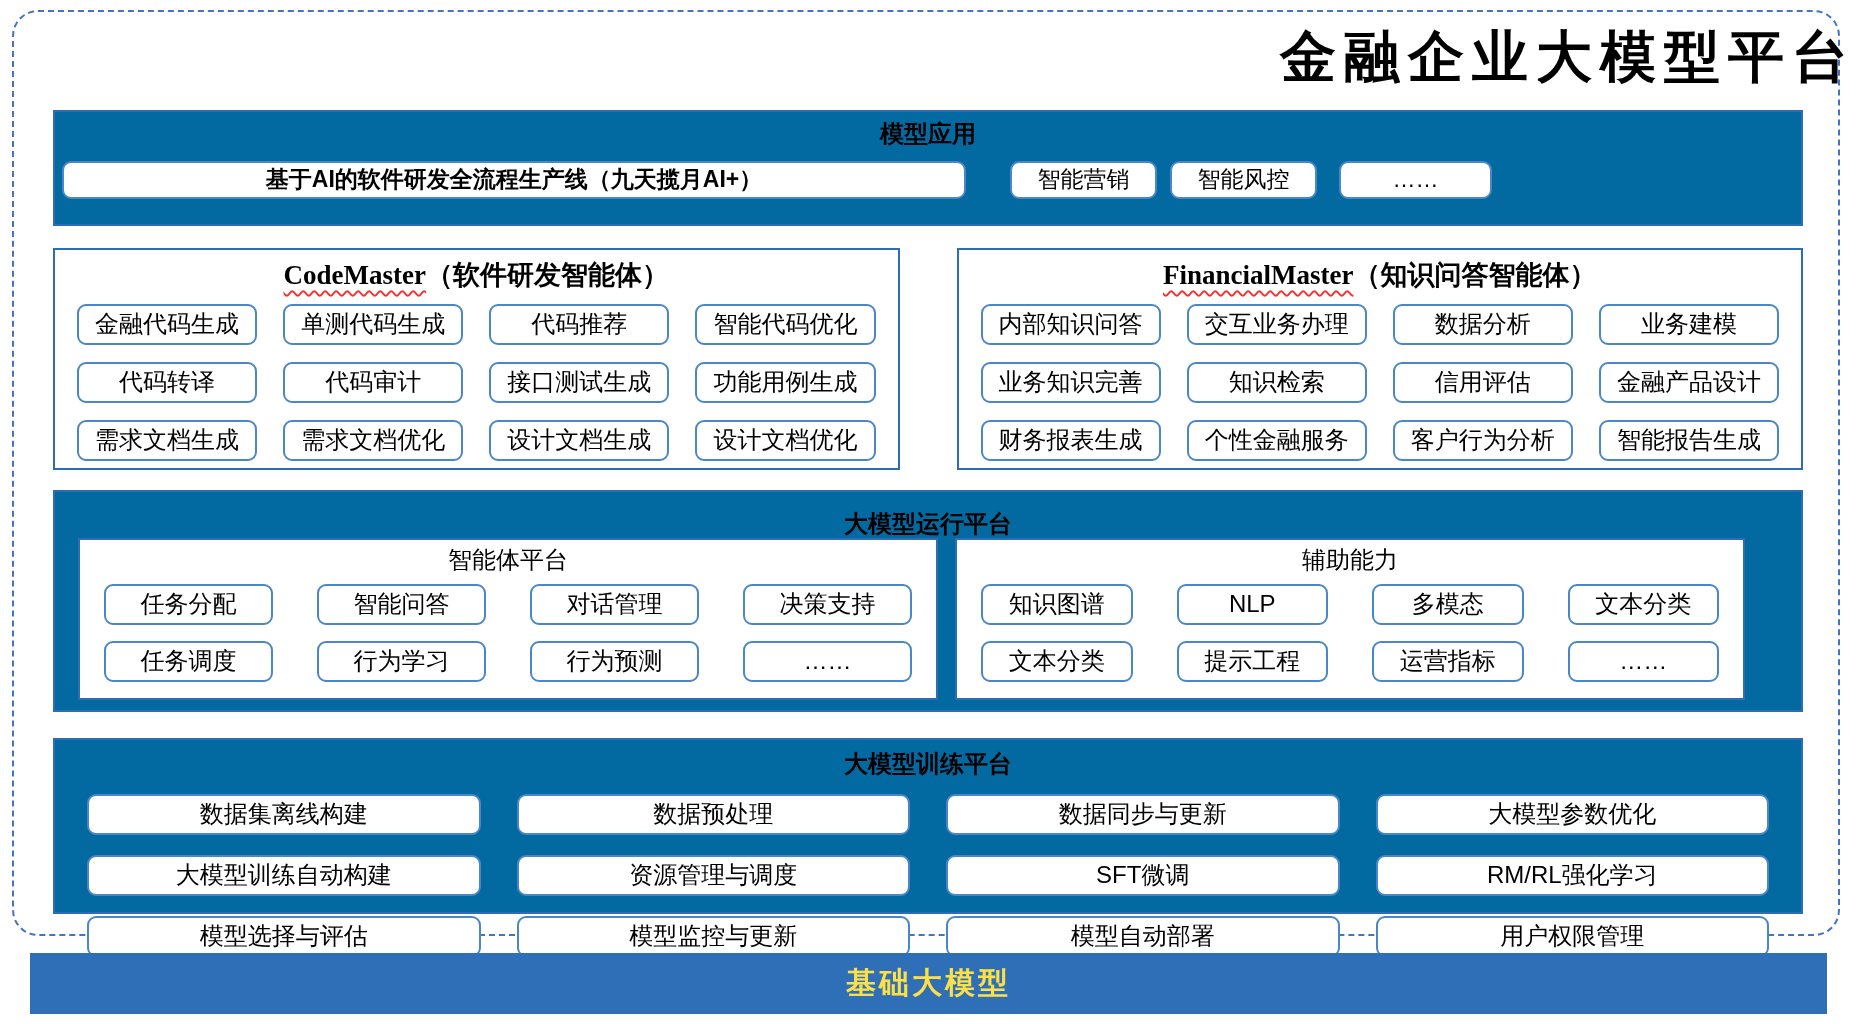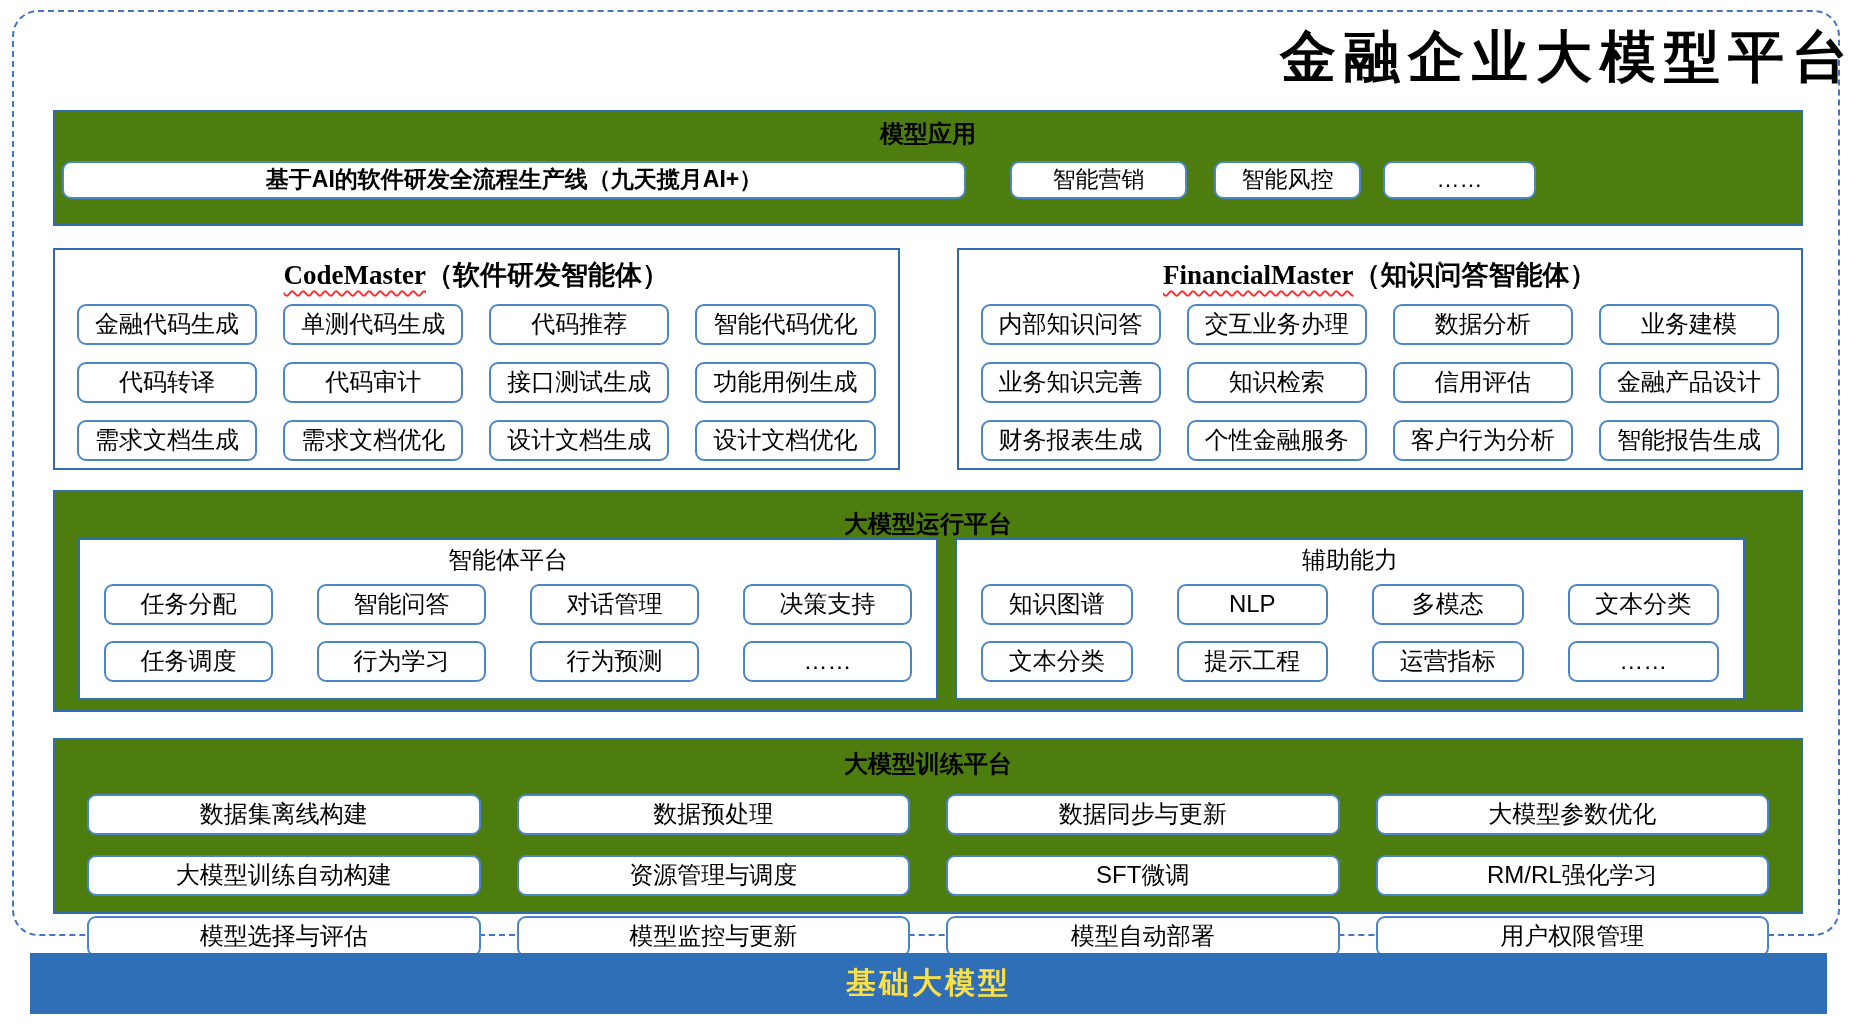--- a/index.html
+++ b/index.html
@@ -18,35 +18,35 @@
   .frame{
     position:absolute;left:12px;top:10px;width:1828px;height:926px;
     border:2px dashed var(--dashed-border);border-radius:26px;
   }
   .title{
     position:absolute;left:0;top:20px;width:100%;margin:0;text-align:right;
     font-family:"Liberation Serif","DejaVu Serif",serif;font-weight:bold;
     font-size:56px;letter-spacing:8px;
   }
   .section{
-    position:absolute;border:2px solid var(--section-border);background:#4d7c0f;
+    position:absolute;border:2px solid var(--section-border);background:#0369a1;
   }
   .sec-header{text-align:center;font-weight:bold;font-size:24px;line-height:1.2;}
   .chip{
     border:2px solid var(--box-border);border-radius:9px;background:#fff;
     display:flex;align-items:center;justify-content:center;
     font-size:24px;white-space:nowrap;overflow:hidden;
   }
   
   .sec-apps{left:53px;top:110px;width:1750px;height:116px;padding-top:8px;}
   .apps-row{display:flex;align-items:center;margin:12px 0 0 7px;}
   .pipeline{width:904px;height:38px;font-weight:bold;font-size:23px;}
   .app-chip{height:38px;font-size:23px;}
-  .app-chip.a0{width:177px;margin-left:44px;}
-  .app-chip.a1{width:147px;margin-left:27px;}
+  .app-chip.a0{width:147px;margin-left:44px;}
+  .app-chip.a1{width:147px;margin-left:13px;}
   .app-chip.a2{width:153px;margin-left:22px;}
   
   .agents{position:absolute;left:53px;top:248px;width:1750px;height:222px;display:flex;gap:57px;}
   .agent-box{flex:1;border:2px solid var(--section-border);background:#fff;}
   .agent-title{text-align:center;font-weight:bold;font-size:27px;margin-top:9px;line-height:1.25;font-family:Liberation Serif, serif;}
   .squiggle{
     text-decoration:underline wavy var(--squiggle);
     text-decoration-thickness:2px;text-underline-offset:6px;text-decoration-skip-ink:none;
   }
   .agent-grid{display:grid;grid-template-columns:repeat(4,1fr);gap:17px 26px;padding:11px 22px 0;}

